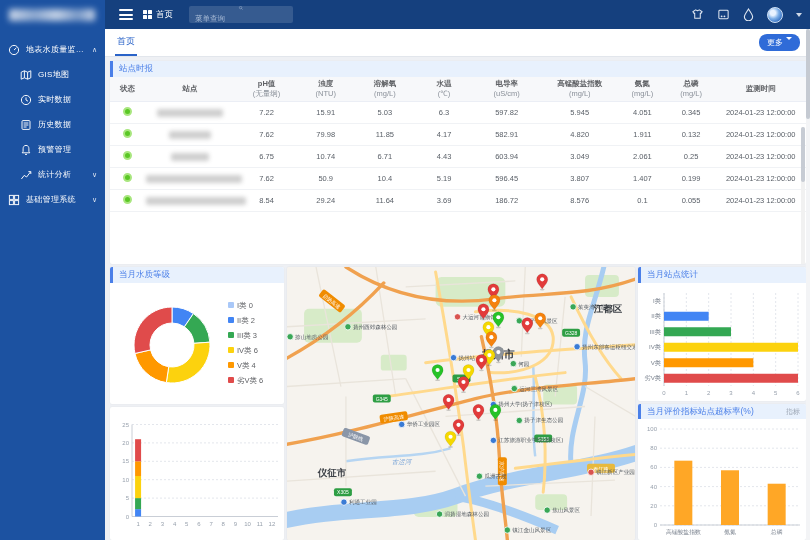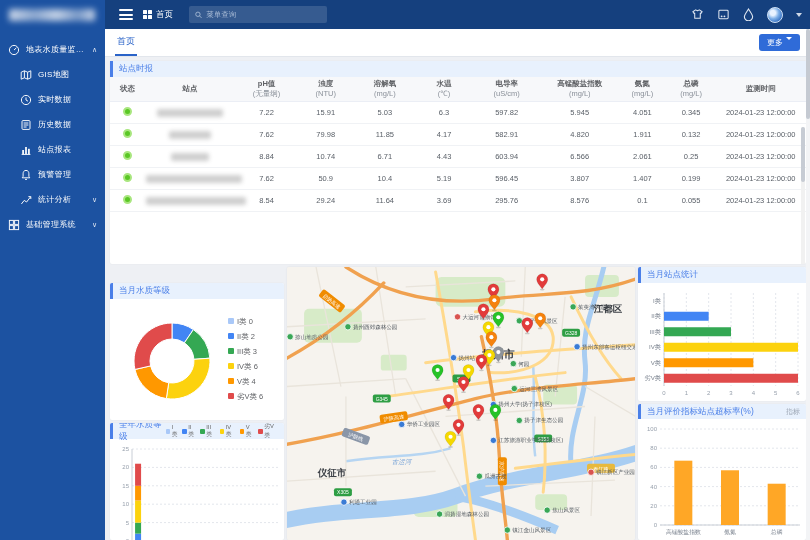--- a/index.html
+++ b/index.html
@@ -19,32 +19,32 @@
   .mi-caret { font-size:7px; opacity:.85; margin-left:3px; }
 
   
   .main { flex:1; display:flex; flex-direction:column; min-width:0; }
   .topbar { height:29px; background:#15407e; display:flex; align-items:center; color:#fff; padding:0 8px; flex-shrink:0; }
   .hamburger { width:14px; height:11px; display:flex; flex-direction:column; justify-content:space-between; margin:0 10px 0 6px; cursor:pointer; }
   .hamburger span { display:block; height:2px; background:#fff; border-radius:1px; }
   .tb-home { display:flex; align-items:center; gap:4px; font-size:8.5px; margin-right:16px; cursor:pointer; }
   .grid-ico { width:9px; height:9px; display:grid; grid-template-columns:1fr 1fr; gap:1px; }
   .grid-ico i { background:#fff; border-radius:.5px; }
-  .tb-search { display:flex; align-items:center; gap:4px; background:rgba(255,255,255,.14); border-radius:2px; height:17px; width:138px; padding:0 6px; }
+  .tb-search { display:flex; align-items:center; gap:4px; background:rgba(255,255,255,.14); border-radius:2px; height:17px; width:104px; padding:0 6px;flex-direction:column; }
   .tb-search input { background:transparent; border:none; outline:none; color:#cdd9ea; font-size:7.5px; width:100%; font-family:"Liberation Sans",sans-serif; }
   .tb-search input::placeholder { color:#a9bcd6; }
   .tb-right { margin-left:auto; display:flex; align-items:center; gap:13px; }
   .tb-right svg { cursor:pointer; }
   .avatar { width:16px; height:16px; border-radius:50%; background:radial-gradient(circle at 35% 35%, #e8f2ff 0 20%, #7fb0e8 45%, #2f6bbf 80%); border:1px solid #cfe0f5; cursor:pointer; }
   .caret-down { width:0; height:0; border-left:3px solid transparent; border-right:3px solid transparent; border-top:4px solid #cfd9e8; cursor:pointer; }
 
   
   .tabbar { height:28px; background:#fff; border-bottom:1px solid #e2e6ec; display:flex; align-items:center; padding:0 10px; flex-shrink:0; }
   .tab { font-size:9px; color:#2a63c8; height:100%; display:flex; align-items:center; border-bottom:2px solid #2a63c8; padding:0 2px; cursor:pointer; }
-  .more-btn { margin-left:auto; background:#2f6bd8; color:#fff; font-size:8px; padding:3px 8px; border-radius:3px; border:none; cursor:pointer; display:flex; align-items:flex-start; gap:3px; font-family:"Liberation Sans",sans-serif; }
+  .more-btn { margin-left:auto; background:#2f6bd8; color:#fff; font-size:8px; padding:3px 8px; border-radius:8px; border:none; cursor:pointer; display:flex; align-items:flex-start; gap:3px; font-family:"Liberation Sans",sans-serif; }
   .more-btn .caret { width:0;height:0;border-left:3px solid transparent;border-right:3px solid transparent;border-top:3.5px solid #fff; }
 
   
   .content { flex:1; padding:4px 4px 0 5px; display:flex; flex-direction:column; gap:3px; min-height:0; position:relative; }
   .panel { background:#fff; border-radius:2px; box-shadow:0 0 2px rgba(0,0,0,.06); }
   .panel-head { display:flex; align-items:center; background:#e8f1fd; border-left:3px solid #4a7fe8; height:16px; padding:0 6px; font-size:8.5px; color:#4a7fe8; }
   .panel-head .corner { margin-left:auto; color:#9aa4b2; font-size:7px; cursor:pointer; }
 
   
   .table-panel { height:203px; display:flex; flex-direction:column; position:relative; }
@@ -104,29 +104,20 @@
             <path d="M6 3.4 V6 L8 7.2" stroke="#fff" fill="none"></path>
           </svg>
           <span class="mi-label">实时数据</span>
         </div>
         <div class="menu-item">
           <svg class="mi-icon" viewBox="0 0 12 12" stroke-width="1">
             <rect x="2" y="1.6" width="8" height="8.8" rx="1" fill="none" stroke="#fff"></rect>
             <path d="M3.6 4 H8.4 M3.6 6 H8.4 M3.6 8 H6.6" stroke="#fff"></path>
           </svg>
           <span class="mi-label">历史数据</span>
-        </div>
-        <div class="menu-item">
-          <svg class="mi-icon" viewBox="0 0 12 12" stroke-width="1">
-            <path d="M1.6 10.4 H10.4" stroke="#fff"></path>
-            <rect x="2.2" y="6" width="1.8" height="4.4" fill="#fff"></rect>
-            <rect x="5.1" y="3" width="1.8" height="7.4" fill="#fff"></rect>
-            <rect x="8" y="4.8" width="1.8" height="5.6" fill="#fff"></rect>
-          </svg>
-          <span class="mi-label">站点报表</span>
         </div>
         <div class="menu-item">
           <svg class="mi-icon" viewBox="0 0 12 12" stroke-width="1">
             <path d="M6 1.4 C3.9 1.4 3.1 3 3.1 4.8 V7.4 L2.2 8.8 H9.8 L8.9 7.4 V4.8 C8.9 3 8.1 1.4 6 1.4 Z" fill="none" stroke="#fff"></path>
             <path d="M5 10 A1.2 1.2 0 0 0 7 10" fill="none" stroke="#fff"></path>
           </svg>
           <span class="mi-label">预警管理</span>
         </div>
         <div class="menu-item">
           <svg class="mi-icon" viewBox="0 0 12 12" stroke-width="1">
@@ -257,26 +248,26 @@
                   <td>4.17</td>
                   <td>582.91</td>
                   <td>4.820</td>
                   <td>1.911</td>
                   <td>0.132</td>
                   <td>2024-01-23 12:00:00</td>
                 </tr>
                 <tr>
                   <td><span class="dot"></span></td>
                   <td><span class="blur-name" style="width:38px"></span></td>
-                  <td>8.84</td>
+                  <td>6.75</td>
                   <td>10.74</td>
                   <td>6.71</td>
                   <td>4.43</td>
                   <td>603.94</td>
-                  <td>6.566</td>
+                  <td>3.049</td>
                   <td>2.061</td>
                   <td>0.25</td>
                   <td>2024-01-23 12:00:00</td>
                 </tr>
                 <tr>
                   <td><span class="dot"></span></td>
                   <td><span class="blur-name" style="width:96px"></span></td>
                   <td>7.62</td>
                   <td>50.9</td>
                   <td>10.4</td>
@@ -287,37 +278,37 @@
                   <td>0.199</td>
                   <td>2024-01-23 12:00:00</td>
                 </tr>
                 <tr>
                   <td><span class="dot"></span></td>
                   <td><span class="blur-name" style="width:100px"></span></td>
                   <td>8.54</td>
                   <td>29.24</td>
                   <td>11.64</td>
                   <td>3.69</td>
-                  <td>295.76</td>
+                  <td>186.72</td>
                   <td>8.576</td>
                   <td>0.1</td>
                   <td>0.055</td>
                   <td>2024-01-23 12:00:00</td>
                 </tr>
               </tbody>
           </table>
           <div class="tbl-scroll">
               <i></i>
             </div>
         </div>
       </section>
 
       <div class="bottom">
         <div class="col-left">
-          <section class="panel chart-panel" style="height:137px; flex:none;margin-top:16px;">
+          <section class="panel chart-panel" style="height:137px; flex:none;">
             <div class="panel-head">
                 <span>当月水质等级</span>
               </div>
             <div class="chart-body" id="chart-donut"><svg width="100%" height="100%" viewBox="0 0 174 117" preserveAspectRatio="xMidYMid meet">
                   <path d="M62 22 A38 38 0 0 1 83.40616220641763 28.602926575992193 L74.39304127739967 41.82274696504811 A22 22 0 0 0 62 38 Z" fill="#4285f4" stroke="#fff" stroke-width="1"></path>
                   <path d="M83.40616220641763 28.602926575992193 A38 38 0 0 1 99.89374429288485 57.16025644371587 L83.93848353798596 58.35593794109867 A22 22 0 0 0 74.39304127739967 41.82274696504811 Z" fill="#34a853" stroke="#fff" stroke-width="1"></path>
                   <path d="M99.89374429288485 57.16025644371587 A38 38 0 0 1 56.33639388530538 97.57557139655489 L58.72107014412416 81.75427817695282 A22 22 0 0 0 83.93848353798596 58.35593794109867 Z" fill="#fcd20e" stroke="#fff" stroke-width="1"></path>
                   <path d="M56.33639388530538 97.57557139655489 A38 38 0 0 1 24.952739337090705 68.45579549033995 L40.55158593199988 64.89546054703892 A22 22 0 0 0 58.72107014412416 81.75427817695282 Z" fill="#ff9800" stroke="#fff" stroke-width="1"></path>
                   <path d="M24.952739337090705 68.45579549033995 A38 38 0 0 1 61.99999999999999 22 L61.99999999999999 38 A22 22 0 0 0 40.55158593199988 64.89546054703892 Z" fill="#e04b4b" stroke="#fff" stroke-width="1"></path>
                   <rect x="118" y="17" width="6" height="6" rx="1" fill="#a9c8f8"></rect>
@@ -328,31 +319,20 @@
                   <text x="127" y="53" font-size="7.5" fill="#606266" font-family="Liberation Sans, sans-serif">III类 3</text>
                   <rect x="118" y="62" width="6" height="6" rx="1" fill="#fcd20e"></rect>
                   <text x="127" y="68" font-size="7.5" fill="#606266" font-family="Liberation Sans, sans-serif">IV类 6</text>
                   <rect x="118" y="77" width="6" height="6" rx="1" fill="#ff9800"></rect>
                   <text x="127" y="83" font-size="7.5" fill="#606266" font-family="Liberation Sans, sans-serif">V类 4</text>
                   <rect x="118" y="92" width="6" height="6" rx="1" fill="#e04b4b"></rect>
                   <text x="127" y="98" font-size="7.5" fill="#606266" font-family="Liberation Sans, sans-serif">劣V类 6</text>
                 </svg></div>
           </section>
           <section class="panel chart-panel">
-            <div class="panel-head">
-              <span>全年水质等级</span>
-              <span class="legend-inline" id="stacked-legend">
-                  <span class="li"><span class="sw" style="background:#a9c8f8"></span>I类</span>
-                  <span class="li"><span class="sw" style="background:#4285f4"></span>II类</span>
-                  <span class="li"><span class="sw" style="background:#34a853"></span>III类</span>
-                  <span class="li"><span class="sw" style="background:#fcd20e"></span>IV类</span>
-                  <span class="li"><span class="sw" style="background:#ff9800"></span>V类</span>
-                  <span class="li"><span class="sw" style="background:#e04b4b"></span>劣V类</span>
-                </span>
-            </div>
             <div class="chart-body" id="chart-stacked"><svg width="100%" height="100%" viewBox="0 0 174 114" preserveAspectRatio="xMidYMid meet">
                   <line x1="22" y1="100" x2="168" y2="100" stroke="#e3e6ec" stroke-dasharray="2 2"></line>
                   <text x="19" y="102" font-size="6" fill="#98a1ad" text-anchor="end" font-family="Liberation Sans, sans-serif">0</text>
                   <line x1="22" y1="81.6" x2="168" y2="81.6" stroke="#e3e6ec" stroke-dasharray="2 2"></line>
                   <text x="19" y="83.6" font-size="6" fill="#98a1ad" text-anchor="end" font-family="Liberation Sans, sans-serif">5</text>
                   <line x1="22" y1="63.199999999999996" x2="168" y2="63.199999999999996" stroke="#e3e6ec" stroke-dasharray="2 2"></line>
                   <text x="19" y="65.19999999999999" font-size="6" fill="#98a1ad" text-anchor="end" font-family="Liberation Sans, sans-serif">10</text>
                   <line x1="22" y1="44.800000000000004" x2="168" y2="44.800000000000004" stroke="#e3e6ec" stroke-dasharray="2 2"></line>
                   <text x="19" y="46.800000000000004" font-size="6" fill="#98a1ad" text-anchor="end" font-family="Liberation Sans, sans-serif">15</text>
                   <line x1="22" y1="26.39999999999999" x2="168" y2="26.39999999999999" stroke="#e3e6ec" stroke-dasharray="2 2"></line>

